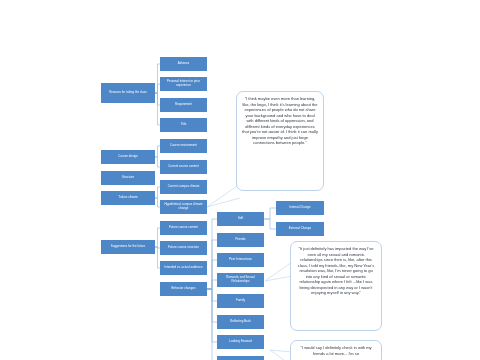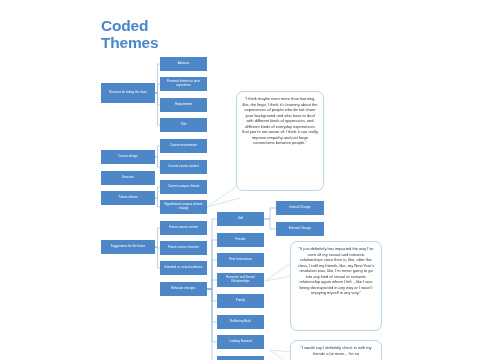--- a/index.html
+++ b/index.html
@@ -66,24 +66,20 @@
     padding: 4px 5px;
     box-sizing: border-box;
     letter-spacing: -0.02px;
   }
 </style>
 </head>
 <body>
 
 <div id="canvas">
 
-  <div class="title">
-    <div>Coded</div>
-    <div>Themes</div>
-  </div>
 
   <svg id="edges" viewBox="0 0 480 360">
       <path d="M 155 93 H 157.5 V 64 H 160" fill="none" stroke="#8fb4d8" stroke-width="0.6"></path>
       <path d="M 155 93 H 157.5 V 84 H 160" fill="none" stroke="#8fb4d8" stroke-width="0.6"></path>
       <path d="M 155 93 H 157.5 V 105 H 160" fill="none" stroke="#8fb4d8" stroke-width="0.6"></path>
       <path d="M 155 93 H 157.5 V 125 H 160" fill="none" stroke="#8fb4d8" stroke-width="0.6"></path>
       <path d="M 155 157 H 157.5 V 146 H 160" fill="none" stroke="#8fb4d8" stroke-width="0.6"></path>
       <path d="M 155 157 H 157.5 V 167 H 160" fill="none" stroke="#8fb4d8" stroke-width="0.6"></path>
       <path d="M 155 198 H 157.5 V 187 H 160" fill="none" stroke="#8fb4d8" stroke-width="0.6"></path>
       <path d="M 155 198 H 157.5 V 207 H 160" fill="none" stroke="#8fb4d8" stroke-width="0.6"></path>

